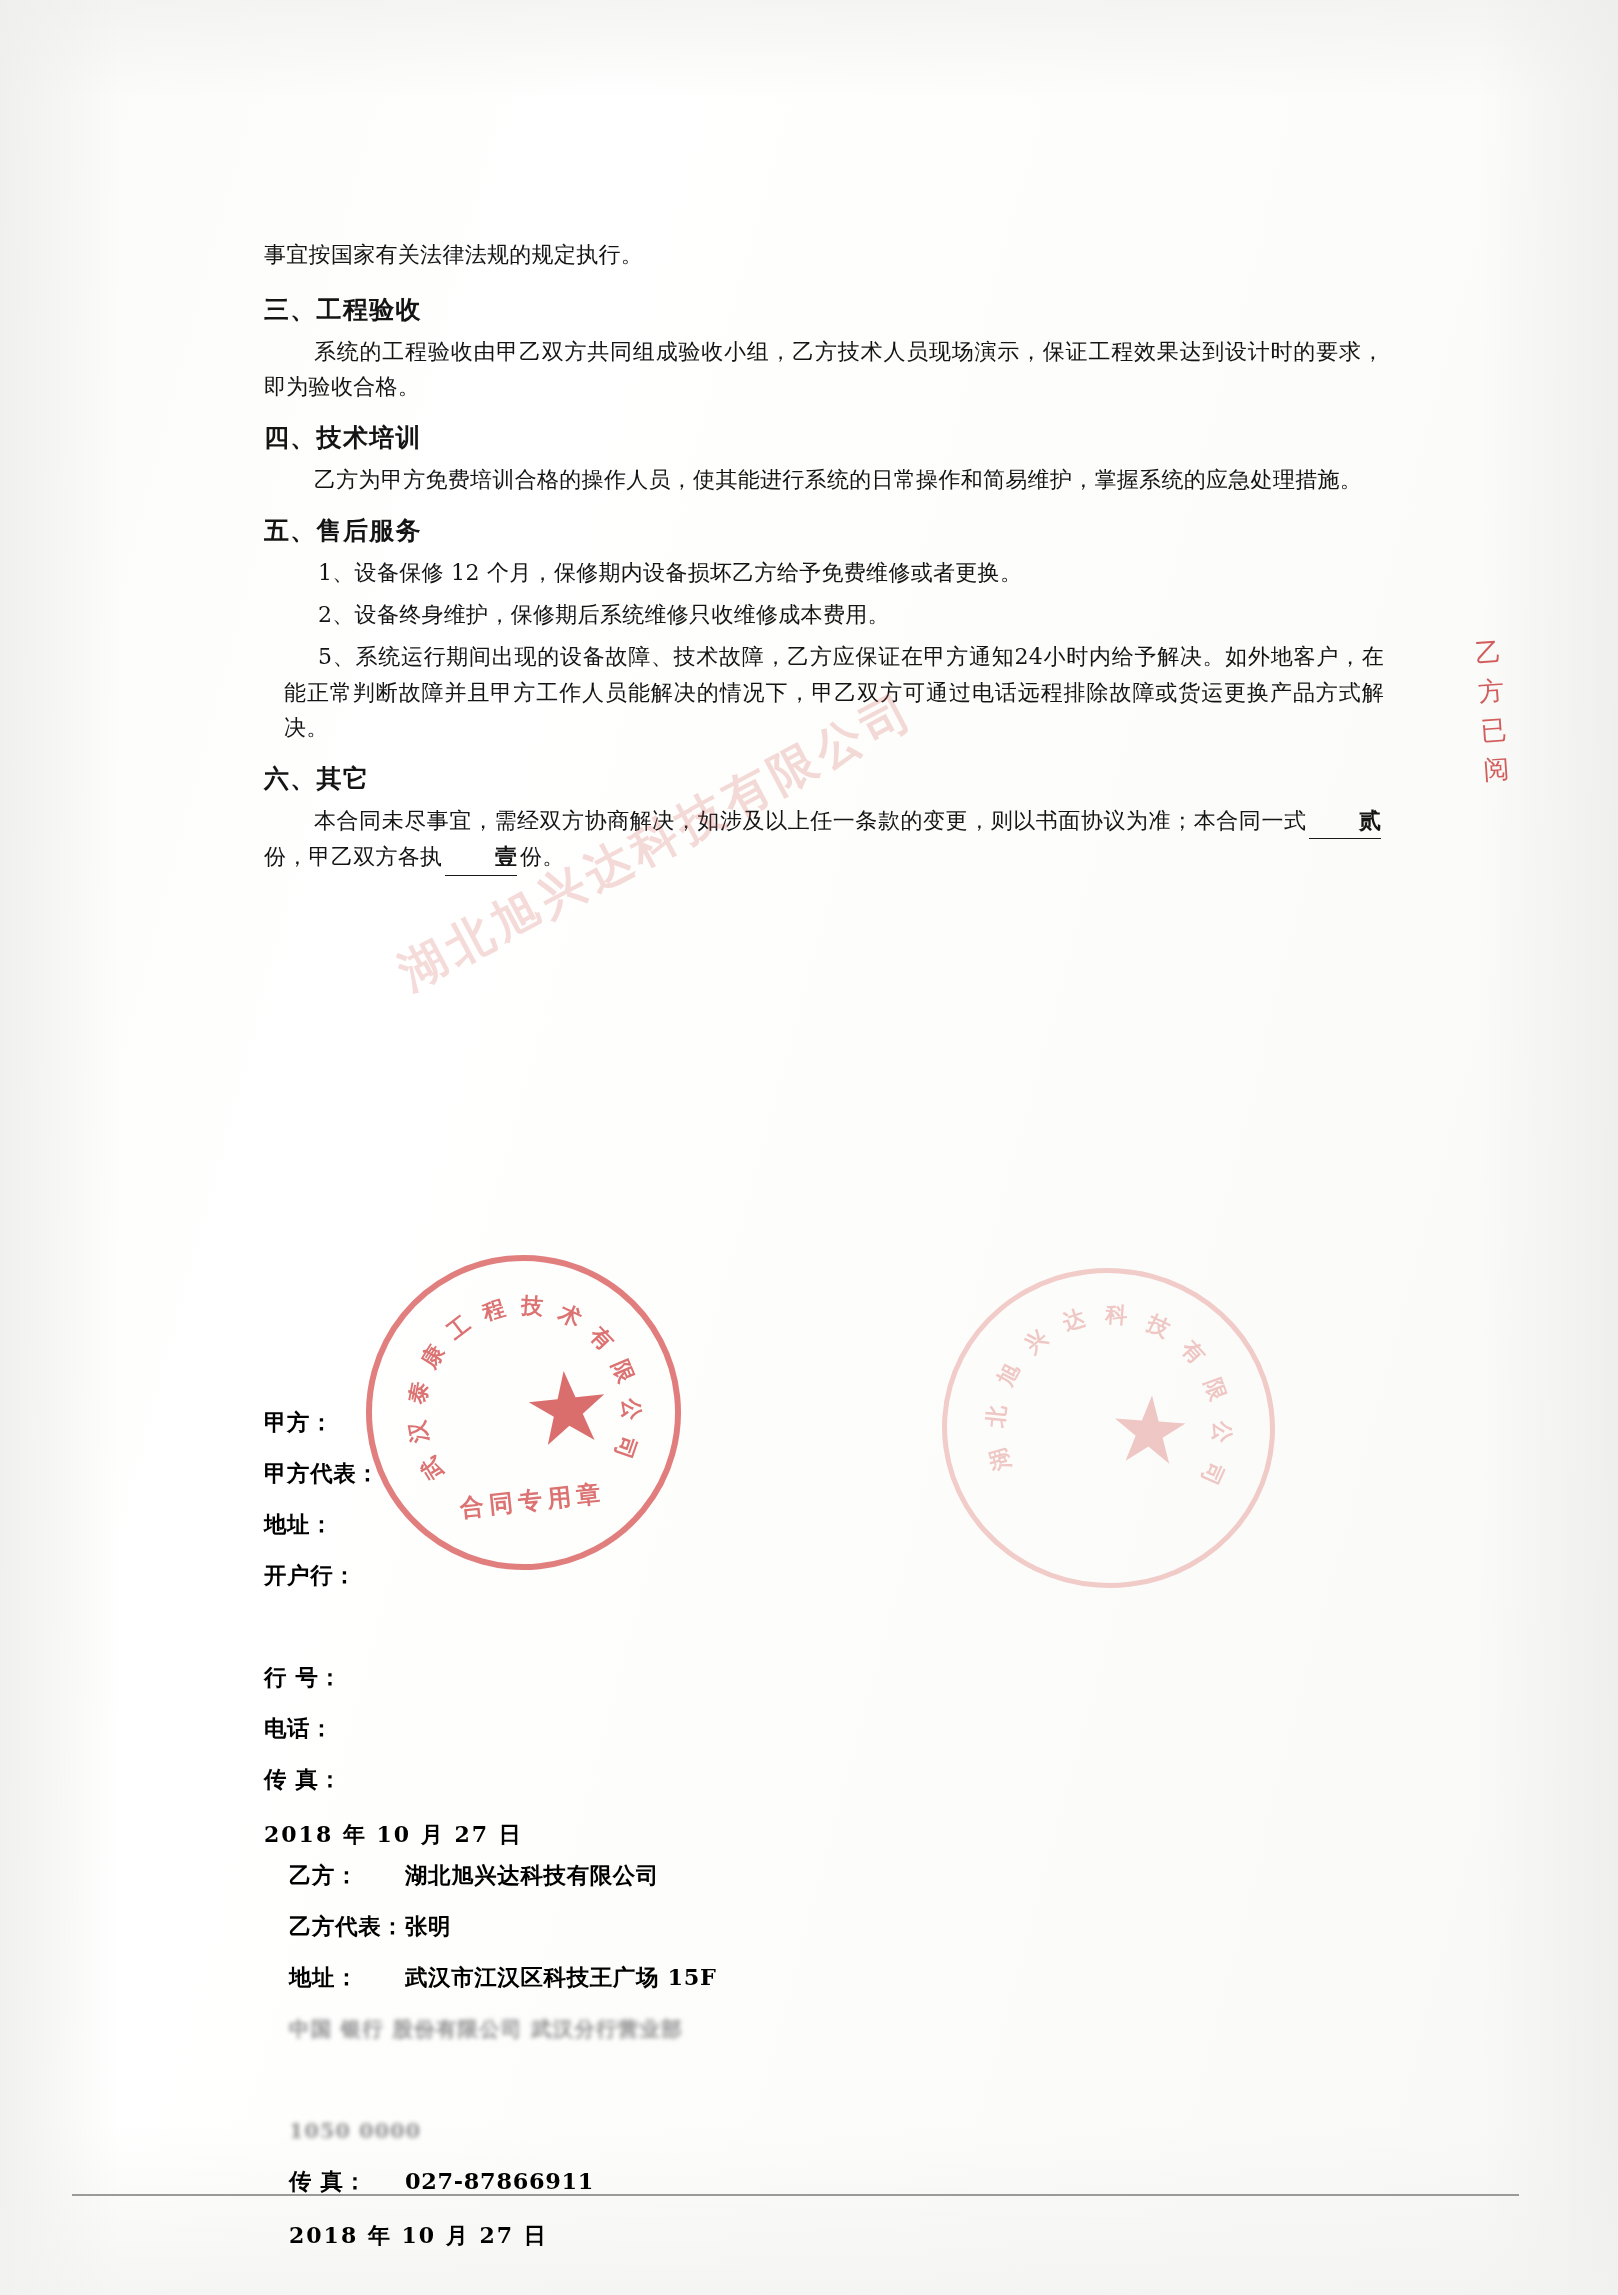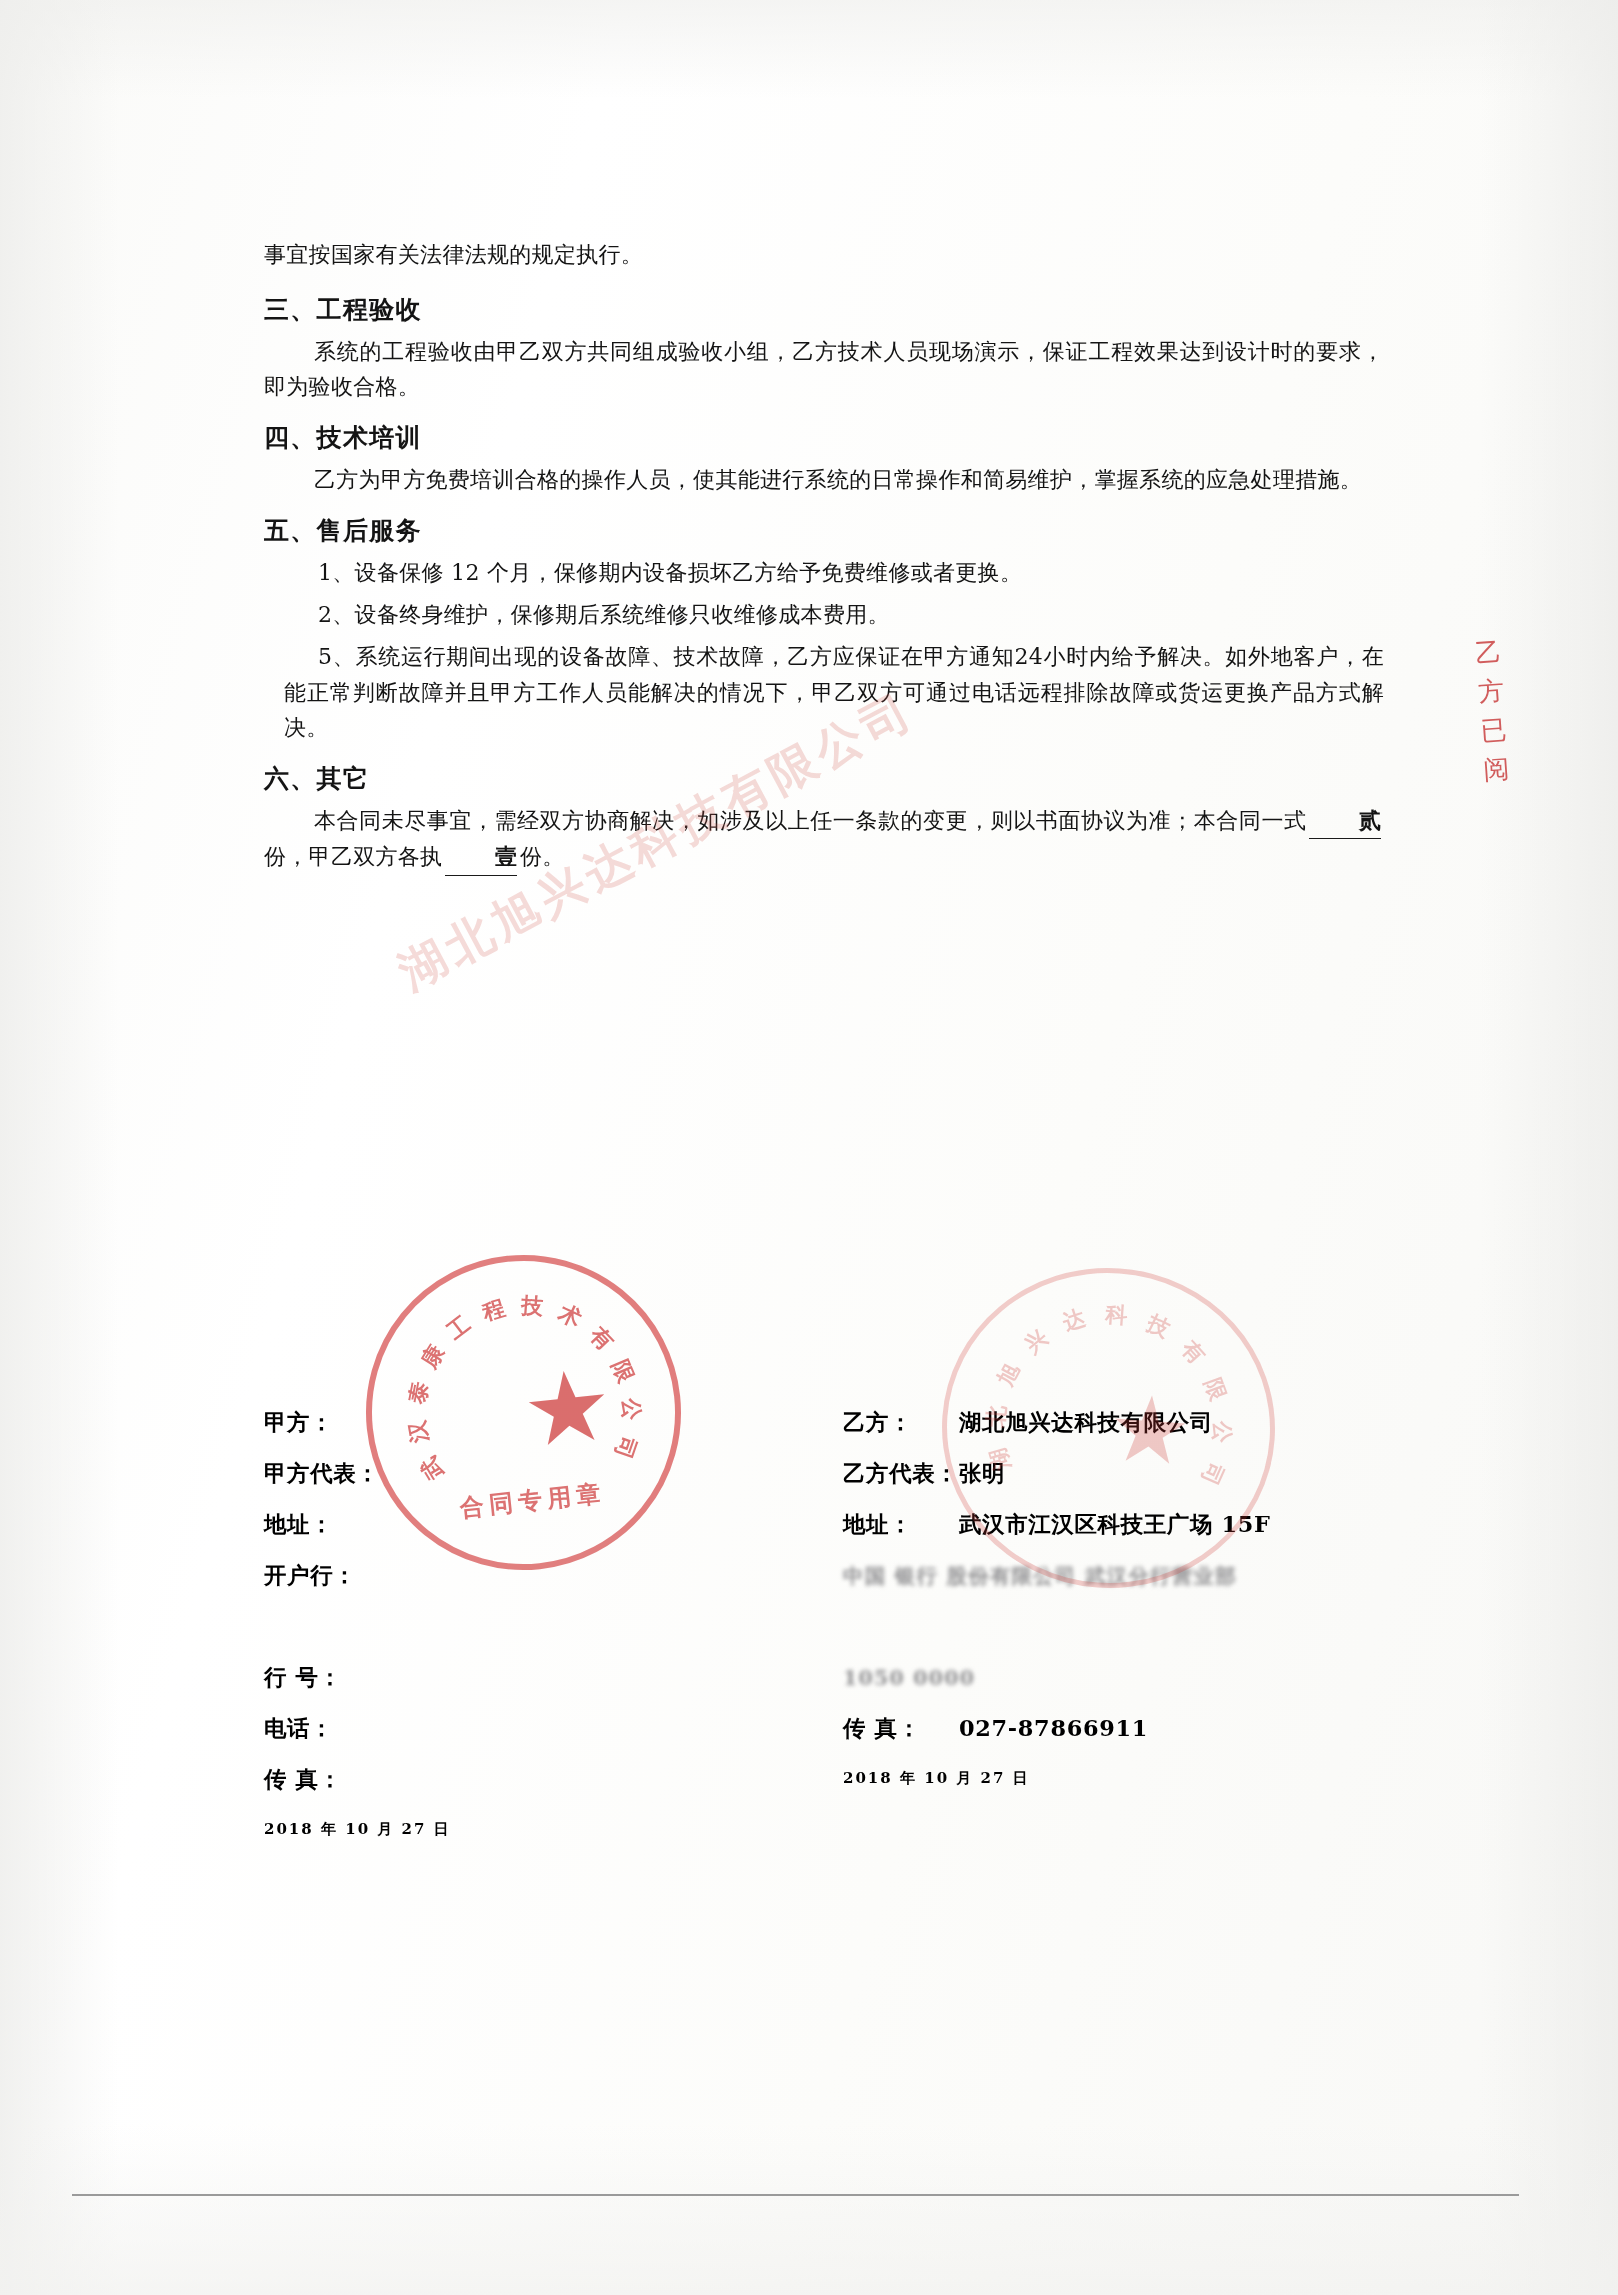--- a/index.html
+++ b/index.html
@@ -95,21 +95,21 @@
 
   
   .sig-block {
     position: absolute;
     left: 264px;
     top: 1397px;
     width: 1133px;
   }
   .sig-cols {
     display: flex;
-    flex-direction: row;
+    flex-direction: column;
   }
   .sig-col {
     width: 50%;
   }
   .sig-col.right {
     padding-left: 25px;
   }
   .sig-row {
     font-size: 22.4px;
     font-weight: bold;
@@ -126,21 +126,21 @@
   .sig-row .lbl.wide {
     min-width: 116px;
   }
   .sig-row .val {
     font-weight: bold;
   }
   .sig-spacer {
     height: 51px;
   }
   .date-row {
-    font-size: 15px;
+    font-size: 22px;
     font-weight: bold;
     letter-spacing: 2px;
     margin-top: 14.5px;
     font-family: "DejaVu Serif", "Liberation Serif", serif;
   }
 
   
   .redacted {
     position: relative;
     display: inline-block;

